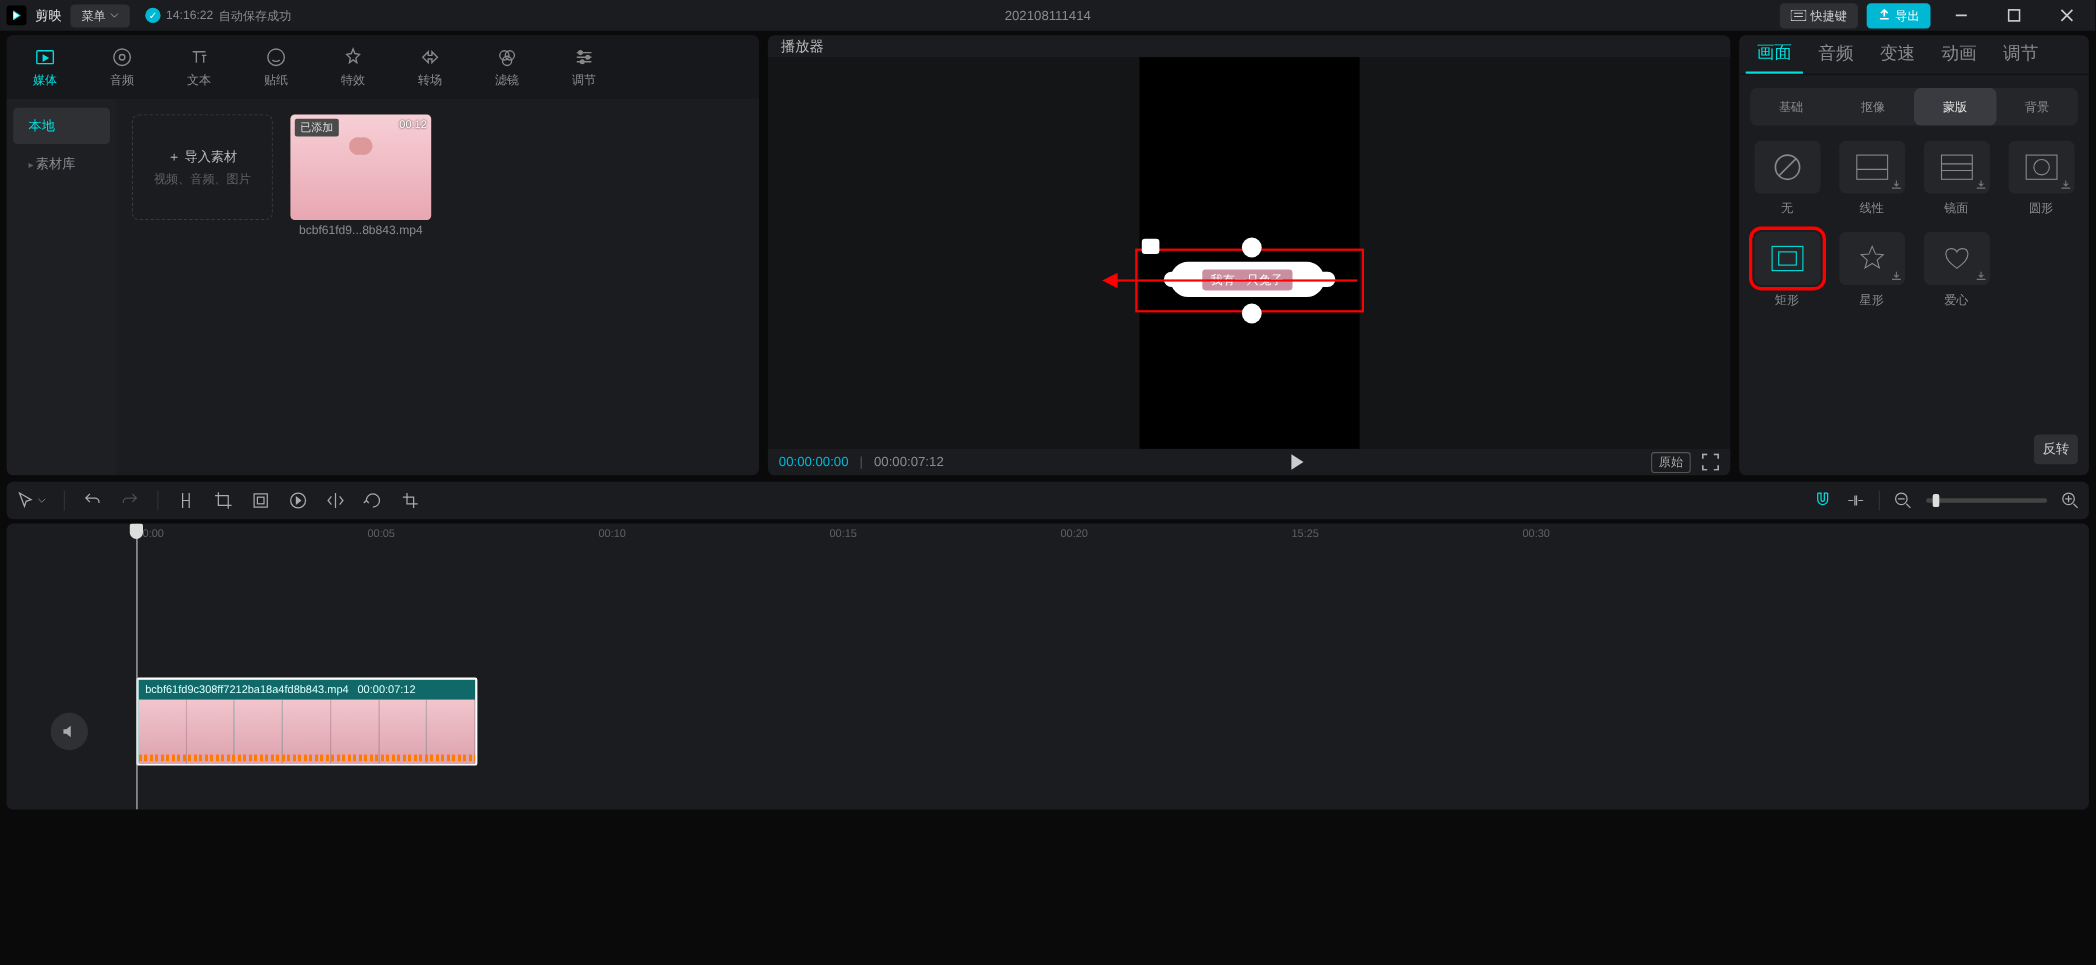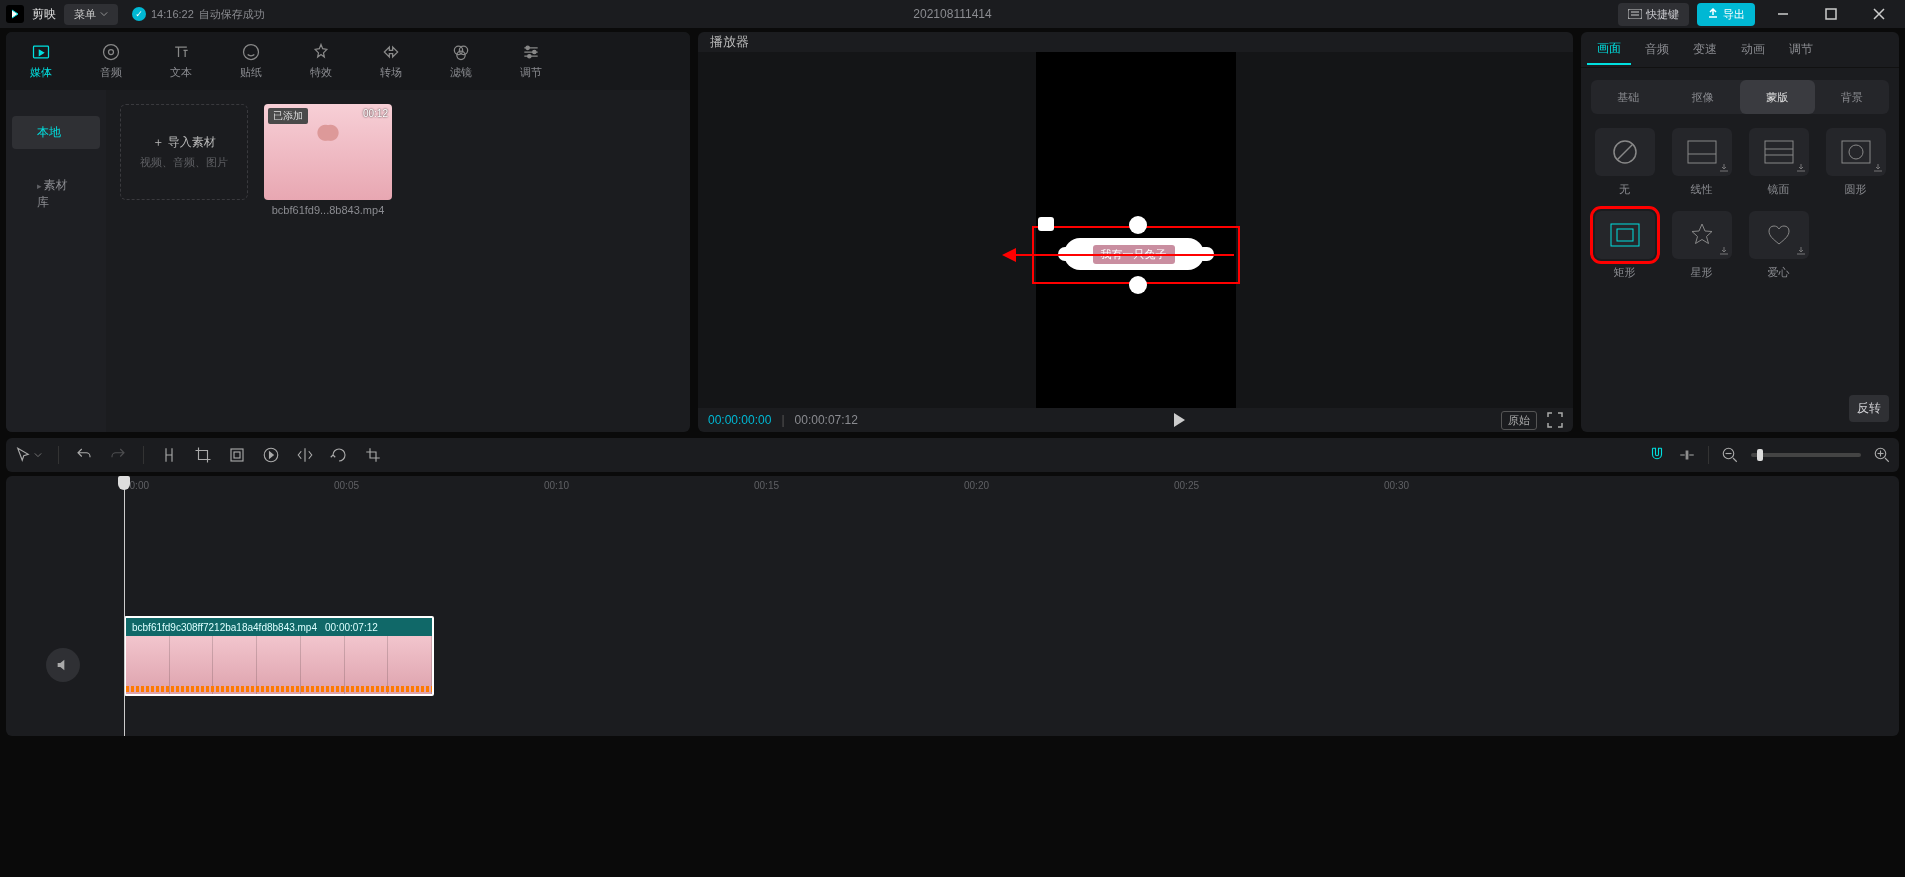--- a/index.html
+++ b/index.html
@@ -31,21 +31,21 @@
 
   
   .left-panel{width:684px}
   .top-tabs{height:58px;display:flex;align-items:stretch;background:#17181b}
   .top-tab{flex:0 0 auto;width:70px;display:flex;flex-direction:column;align-items:center;justify-content:center;gap:3px;cursor:pointer;color:var(--txt-dim);font-size:11px}
   .top-tab.active{color:var(--accent)}
   .top-tab.active .tt-ico{stroke:var(--accent);fill:none}
   .tt-ico{width:20px;height:20px;stroke:#888;stroke-width:1.5;fill:none}
   .left-body{flex:1;display:flex}
   .left-side{width:100px;background:#1e1f23;padding-top:6px}
-  .ls-item{padding:8px 25px;font-size:12px;color:var(--txt-dim);cursor:pointer;border-radius:4px;margin:20px 6px}
+  .ls-item{padding:8px 14px;font-size:12px;color:var(--txt-dim);cursor:pointer;border-radius:4px;margin:2px 6px}
   .ls-item.active{background:var(--bg3);color:var(--accent)}
   .ls-item .chev{font-size:9px;margin-right:2px;color:var(--txt-mute)}
   .media-grid{flex:1;padding:14px;display:flex;gap:16px;align-items:flex-start}
   .import-box{width:128px;height:96px;border:1px dashed #3a3a3e;border-radius:6px;display:flex;flex-direction:column;align-items:center;justify-content:center;gap:4px;cursor:pointer}
   .import-plus{color:#bbb;font-size:12px}
   .import-sub{color:var(--txt-mute);font-size:11px}
   .clip{width:128px;display:flex;flex-direction:column;gap:4px}
   .clip-thumb{width:128px;height:96px;background:linear-gradient(#f7cfd6,#e8a7b2);border-radius:4px;position:relative;overflow:hidden}
   .clip-thumb::after{content:"";position:absolute;inset:0;background:radial-gradient(circle at 48% 30%,#d99 8%,transparent 9%),radial-gradient(circle at 52% 30%,#d99 8%,transparent 9%);} 
   .clip-badge{position:absolute;top:4px;left:4px;background:#4a4a4a;color:#ddd;font-size:10px;padding:1px 5px;border-radius:2px}
@@ -70,21 +70,21 @@
   .player-foot{height:36px;display:flex;align-items:center;padding:0 10px;gap:10px}
   .time-cur{color:var(--accent2);font-size:12px}
   .time-tot{color:var(--txt-dim);font-size:12px}
   .play-btn{margin:0 auto;cursor:pointer}
   .orig-badge{border:1px solid #555;padding:1px 6px;border-radius:3px;font-size:11px;color:#aaa;cursor:pointer}
   .fs-ico{cursor:pointer}
 
   
   .right-panel{width:318px}
   .rtabs{height:36px;display:flex;align-items:center;padding:0 6px;gap:4px;border-bottom:1px solid #111}
-  .rtab{padding:6px 10px;font-size:12px;color:var(--txt-dim);cursor:pointer}
+  .rtab{padding:6px 10px;font-size:16px;color:var(--txt-dim);cursor:pointer}
   .rtab.active{color:var(--accent);border-bottom:2px solid var(--accent)}
   .subtabs{height:34px;margin:12px 10px 0 10px;background:var(--bg2);border-radius:6px;display:flex}
   .subtab{flex:1;display:flex;align-items:center;justify-content:center;font-size:11px;color:var(--txt-dim);cursor:pointer;border-radius:6px}
   .subtab.active{background:var(--bg4);color:#e4e4e4}
   .mask-grid{padding:14px 10px;display:grid;grid-template-columns:repeat(4,1fr);gap:14px 10px}
   .mask-cell{display:flex;flex-direction:column;align-items:center;gap:6px;cursor:pointer}
   .mask-box{width:60px;height:48px;background:var(--bg2);border-radius:6px;display:flex;align-items:center;justify-content:center;position:relative}
   .mask-box.selected{outline:2px solid var(--accent)}
   .mask-box.hl{outline:3px solid var(--danger);outline-offset:2px}
   .mask-lbl{font-size:11px;color:var(--txt-dim)}
@@ -450,21 +450,21 @@
   </div>
 </div>
 
 <div class="timeline">
   <div class="ruler">
     <span class="rtick" style="left:0">00:00</span>
     <span class="rtick" style="left:210px">00:05</span>
     <span class="rtick" style="left:420px">00:10</span>
     <span class="rtick" style="left:630px">00:15</span>
     <span class="rtick" style="left:840px">00:20</span>
-    <span class="rtick" style="left:1050px">00:25</span>
+    <span class="rtick" style="left:1050px">15:25</span>
     <span class="rtick" style="left:1260px">00:30</span>
   </div>
   <div class="playhead"></div>
   <div class="track-label">
     <svg width="16" height="16" viewBox="0 0 24 24">
         <path d="M4 9v6h4l6 5V4l-6 5H4z" fill="#aaa"></path>
       </svg>
   </div>
   <div class="clip-bar">
     <div class="clip-bar-head">

